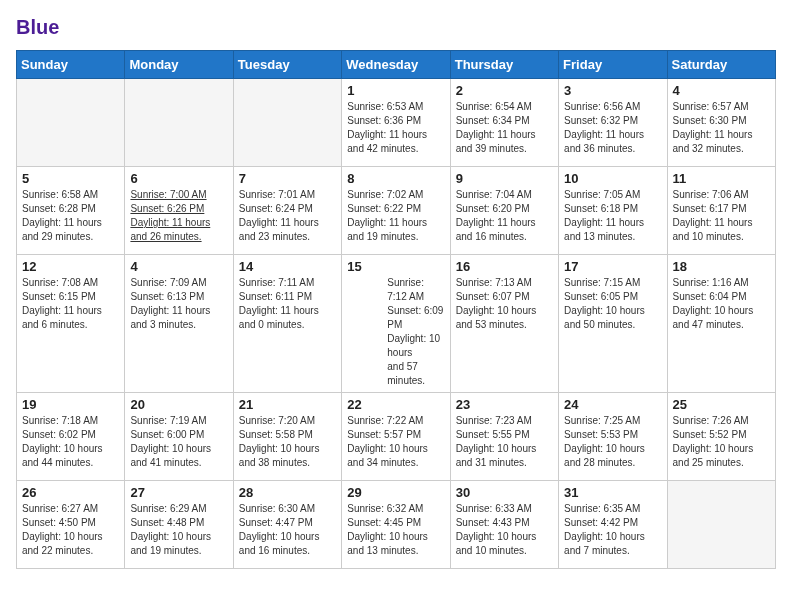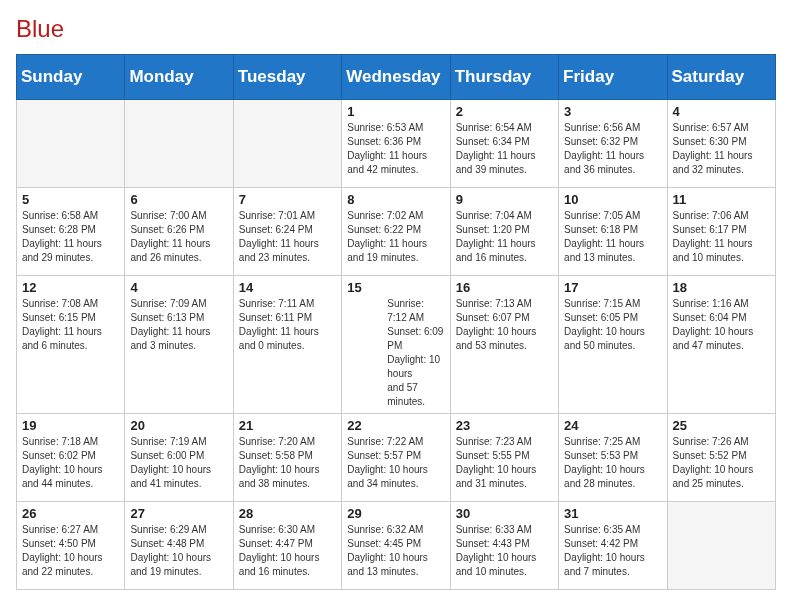--- a/index.html
+++ b/index.html
@@ -38,23 +38,23 @@
       color: #555;
     }
     table {
       width: 100%;
       border-collapse: collapse;
       table-layout: fixed;
     }
     th {
       background-color: #2176c8;
       color: #fff;
-      font-size: 17px;
+      font-size: 13px;
       font-weight: bold;
-      padding: 12px 4px;
+      padding: 6px 4px;
       text-align: left;
       border: 1px solid #1a5fa0;
     }
     td {
       border: 1px solid #ccc;
       vertical-align: top;
       padding: 4px 5px;
       height: 88px;
       background: #fff;
     }
@@ -73,21 +73,21 @@
       color: #333;
       line-height: 1.4;
     }
   </style>
 </head>
 <body>
 
 <div class="header">
   <div class="logo">
     <div>
-      <div style="font-size:24px;font-weight:normal;color:#b91c1c;line-height:1.1;">Blue</div>
+      <div style="font-size:20px;font-weight:bold;color:#4c1d95;line-height:1.1;">Blue</div>
     </div>
   </div>
   <div class="title-block">
     <div class="month-title"></div>
     <div class="subtitle"></div>
   </div>
 </div>
 
 <table>
   <thead>
@@ -138,21 +138,21 @@
       <tr>
         <td>
           <span class="day-num">5</span>
           <div class="cell-info" style="white-space: pre-line;">Sunrise: 6:58 AM
 Sunset: 6:28 PM
 Daylight: 11 hours
 and 29 minutes.</div>
         </td>
         <td>
           <span class="day-num">6</span>
-          <div class="cell-info" style="white-space: pre-line;">Sunrise: 7:00 AM
+          <div class="cell-info" style="white-space: pre-line; text-decoration: underline;">Sunrise: 7:00 AM
 Sunset: 6:26 PM
 Daylight: 11 hours
 and 26 minutes.</div>
         </td>
         <td>
           <span class="day-num">7</span>
           <div class="cell-info" style="white-space: pre-line;">Sunrise: 7:01 AM
 Sunset: 6:24 PM
 Daylight: 11 hours
 and 23 minutes.</div>
@@ -160,21 +160,21 @@
         <td>
           <span class="day-num">8</span>
           <div class="cell-info" style="white-space: pre-line;">Sunrise: 7:02 AM
 Sunset: 6:22 PM
 Daylight: 11 hours
 and 19 minutes.</div>
         </td>
         <td>
           <span class="day-num">9</span>
           <div class="cell-info" style="white-space: pre-line;">Sunrise: 7:04 AM
-Sunset: 1:20 PM
+Sunset: 6:20 PM
 Daylight: 11 hours
 and 16 minutes.</div>
         </td>
         <td>
           <span class="day-num">10</span>
           <div class="cell-info" style="white-space: pre-line;">Sunrise: 7:05 AM
 Sunset: 6:18 PM
 Daylight: 11 hours
 and 13 minutes.</div>
         </td>

